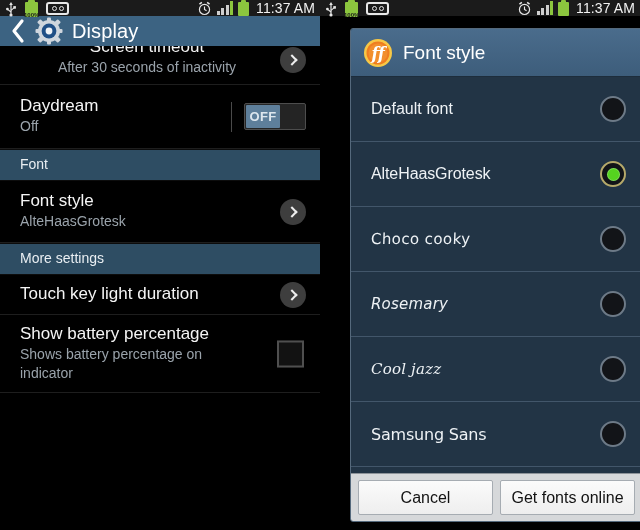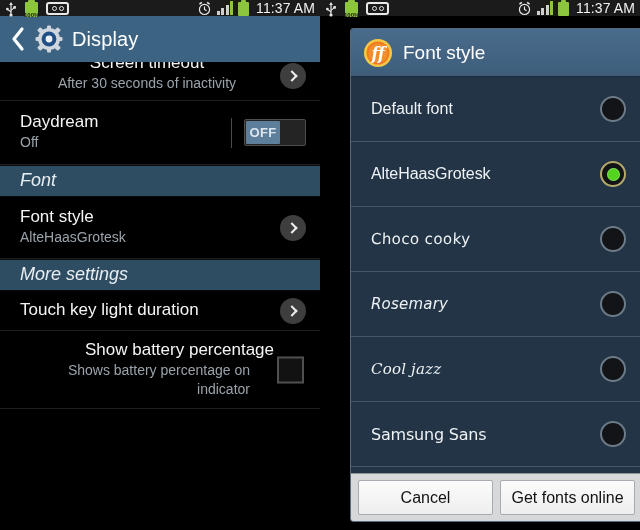--- a/index.html
+++ b/index.html
@@ -44,39 +44,39 @@
   .icon-signal i:nth-child(4) { height: 14px; background: #8cc63e; }
 
   .icon-batt2 { position: relative; width: 11px; height: 16px; }
   .icon-batt2 .b-body { position: absolute; left: 0; top: 2px; width: 11px; height: 14px;
                         background: #8cc63e; border-radius: 1px; }
   .icon-batt2 .b-cap { position: absolute; left: 3px; top: 0; width: 5px; height: 3px;
                        background: #8cc63e; border-radius: 1px 1px 0 0; }
 
   
   .actionbar {
-    height: 46px; background: #3c6382; display: flex; align-items: center;
+    height: 30px; background: #3c6382; display: flex; align-items: center;
     padding: 0 10px; gap: 9px;
     box-shadow: 0 1px 0 rgba(0,0,0,.45);
   }
   .back-chevron { width: 16px; height: 26px; flex: none; }
   .gear-icon { width: 28px; height: 28px; flex: none; }
   .ab-title { color: #ffffff; font-size: 20px; font-weight: 500; letter-spacing: .1px; }
 
   
   .list { background: #000; height: 462px; overflow: hidden; }
   .row { position: relative; padding: 6px 46px 7px 20px; border-bottom: 1px solid #1e1e1e; }
   .row.clipped { padding-top: 0; margin-top: -10px; text-align: center; }
   .row-title { color: #f4f4f4; font-size: 17px; line-height: 22px; }
   .row-sub { color: #9aa3ab; font-size: 14px; line-height: 19px; }
   .section {
     background: #2e4d63; padding: 4px 20px 5px 20px;
     border-top: 1px solid #0c0c0c; border-bottom: 1px solid #0c0c0c;
   }
-  .section-label { color: #e9eef2; font-size: 18px; line-height: 21px; font-style: italic; }
+  .section-label { color: #e9eef2; font-size: 14px; line-height: 21px; }
 
   .arrow-btn {
     position: absolute; right: 14px; top: 50%; transform: translateY(-50%);
     width: 26px; height: 26px; border-radius: 50%; background: #3e3e3e;
     display: flex; align-items: center; justify-content: center;
   }
   .arrow-btn::after {
     content: ""; width: 6px; height: 6px; border-right: 2.4px solid #efefef;
     border-top: 2.4px solid #efefef; transform: rotate(45deg); margin-left: -2px;
   }
@@ -270,21 +270,21 @@
 
       <div class="section">
         <div class="section-label">More settings</div>
       </div>
 
       <div class="row" style="padding-top:8px;padding-bottom:9px;">
         <div class="row-title">Touch key light duration</div>
         <span class="arrow-btn"></span>
       </div>
 
-      <div class="row" style="padding-top:8px;padding-bottom:9px;text-align:right;">
+      <div class="row" style="padding-top:8px;padding-bottom:9px;">
         <div class="row-title">Show battery percentage</div>
         <div class="row-sub" style="max-width:230px;">Shows battery percentage on indicator</div>
         <span class="checkbox"></span>
       </div>
 
     </div>
   </div>
 
   <div class="panel">
 

